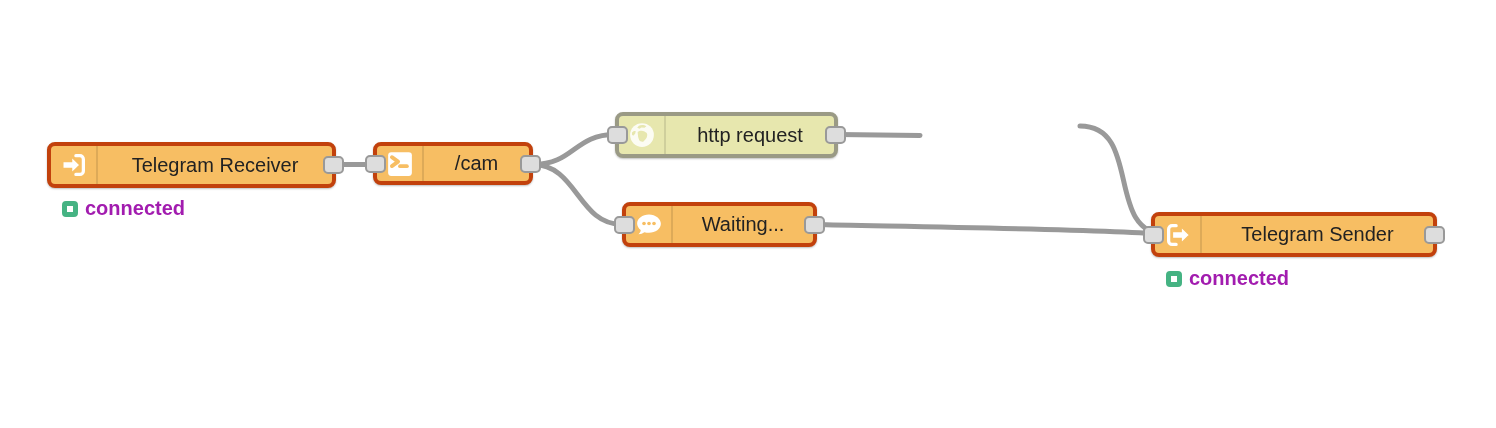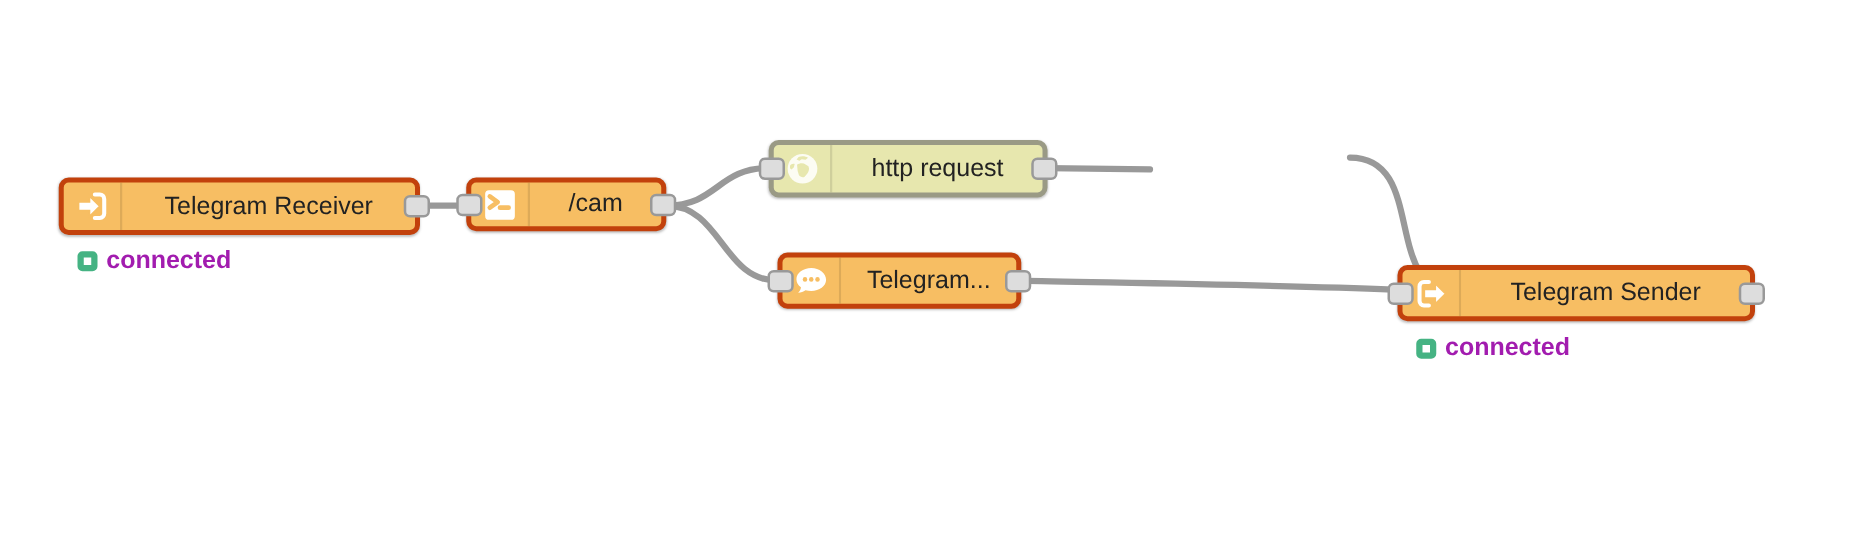--- a/index.html
+++ b/index.html
@@ -101,26 +101,26 @@
 
   <div class="node" style="left:622px;top:202px;width:195px;height:45px;">
     <div class="icon-region">
       <svg class="icon-svg" viewBox="0 0 24 24" width="30" height="30">
         <path d="M12 3.5c-5.2 0-9.5 3.2-9.5 7.2 0 2 1.1 3.9 2.9 5.2-.1 1.3-.7 2.5-1.8 3.4 1.8 0 3.4-.6 4.7-1.6 1.2.3 2.4.5 3.7.5 5.2 0 9.5-3.2 9.5-7.2S17.2 3.5 12 3.5z" fill="#fff"></path>
         <circle cx="8" cy="10.8" r="1.45" fill="#f7be63"></circle>
         <circle cx="12" cy="10.8" r="1.45" fill="#f7be63"></circle>
         <circle cx="16" cy="10.8" r="1.45" fill="#f7be63"></circle>
       </svg>
     </div>
-    <div class="node-label">Telegram...</div>
+    <div class="node-label">Waiting...</div>
     <div class="port in"></div>
     <div class="port out"></div>
   </div>
 
-  <div class="node" style="left:1118px;top:212px;width:286px;height:45px;">
+  <div class="node" style="left:1151px;top:212px;width:286px;height:45px;">
     <div class="icon-region">
       <svg class="icon-svg" viewBox="0 0 24 24" width="30" height="30">
         <path d="M10.5 4.5H7.3c-1.5 0-2.8 1.2-2.8 2.8v9.4c0 1.5 1.2 2.8 2.8 2.8h3.2" fill="none" stroke="#fff" stroke-width="2.6" stroke-linecap="round"></path>
         <path d="M7.5 9.2h7V5.3l6.8 6.7-6.8 6.7v-3.9h-7z" fill="#fff" stroke="#f7be63" stroke-width="1.2"></path>
       </svg>
     </div>
     <div class="node-label">Telegram Sender</div>
     <div class="port in"></div>
     <div class="port out"></div>
     <div class="status">

